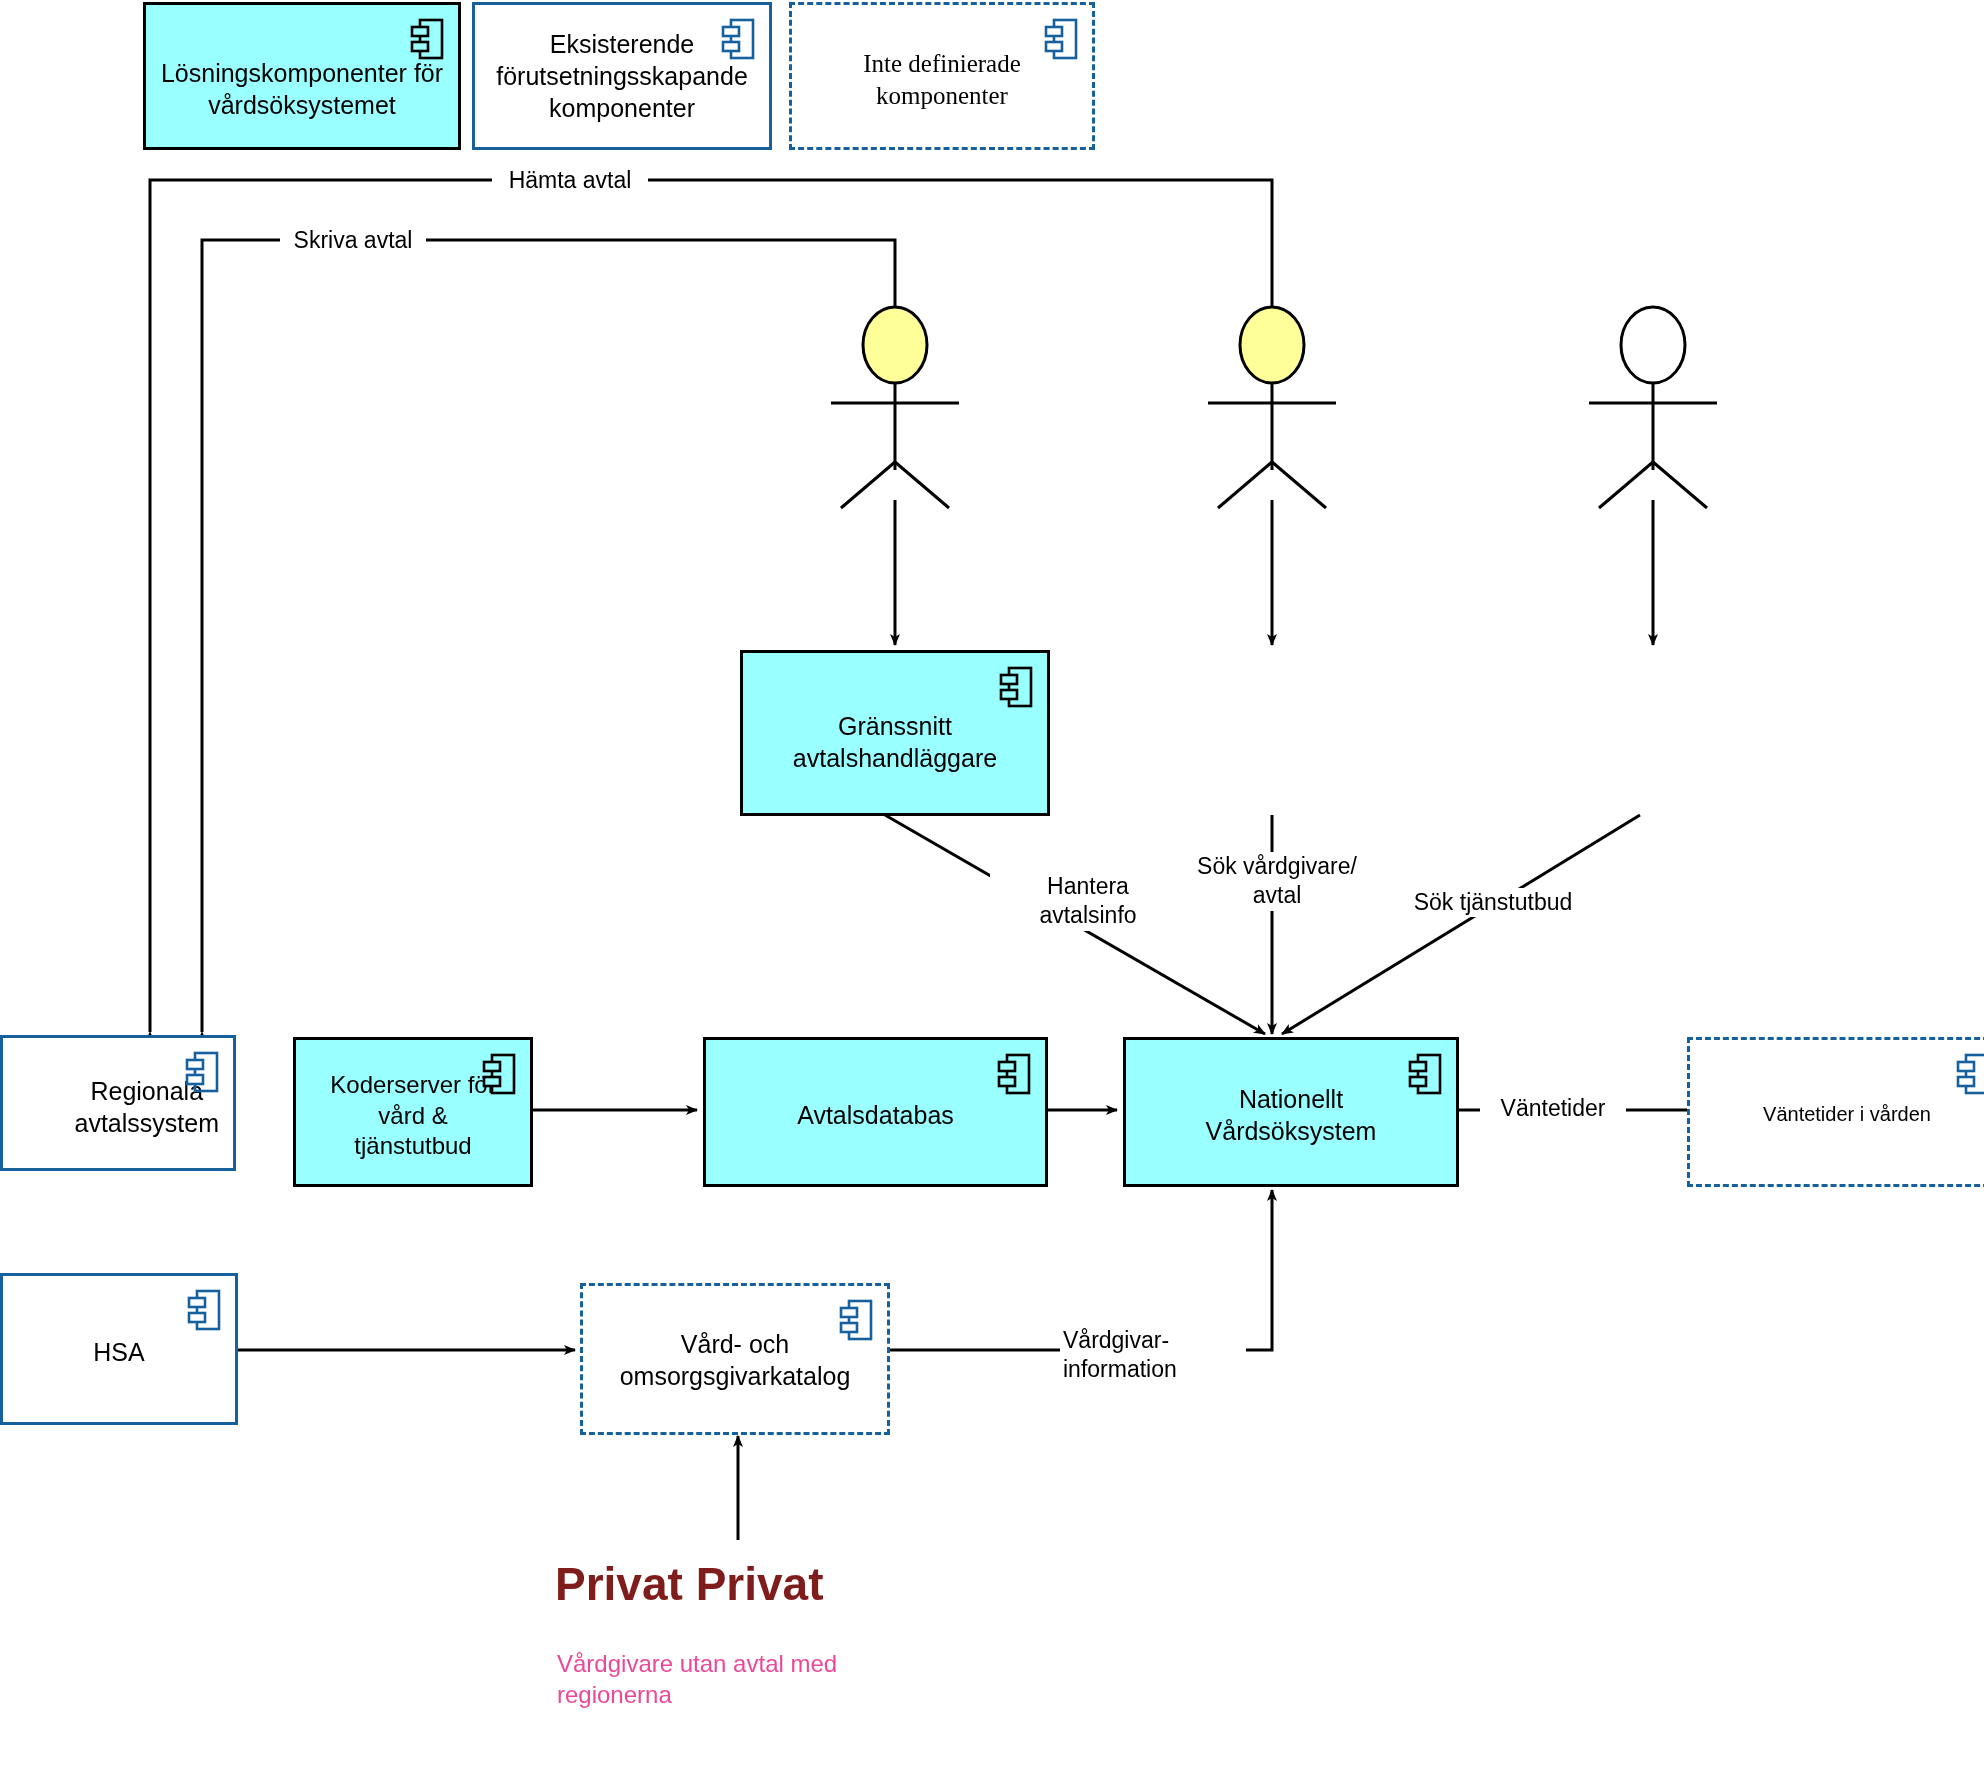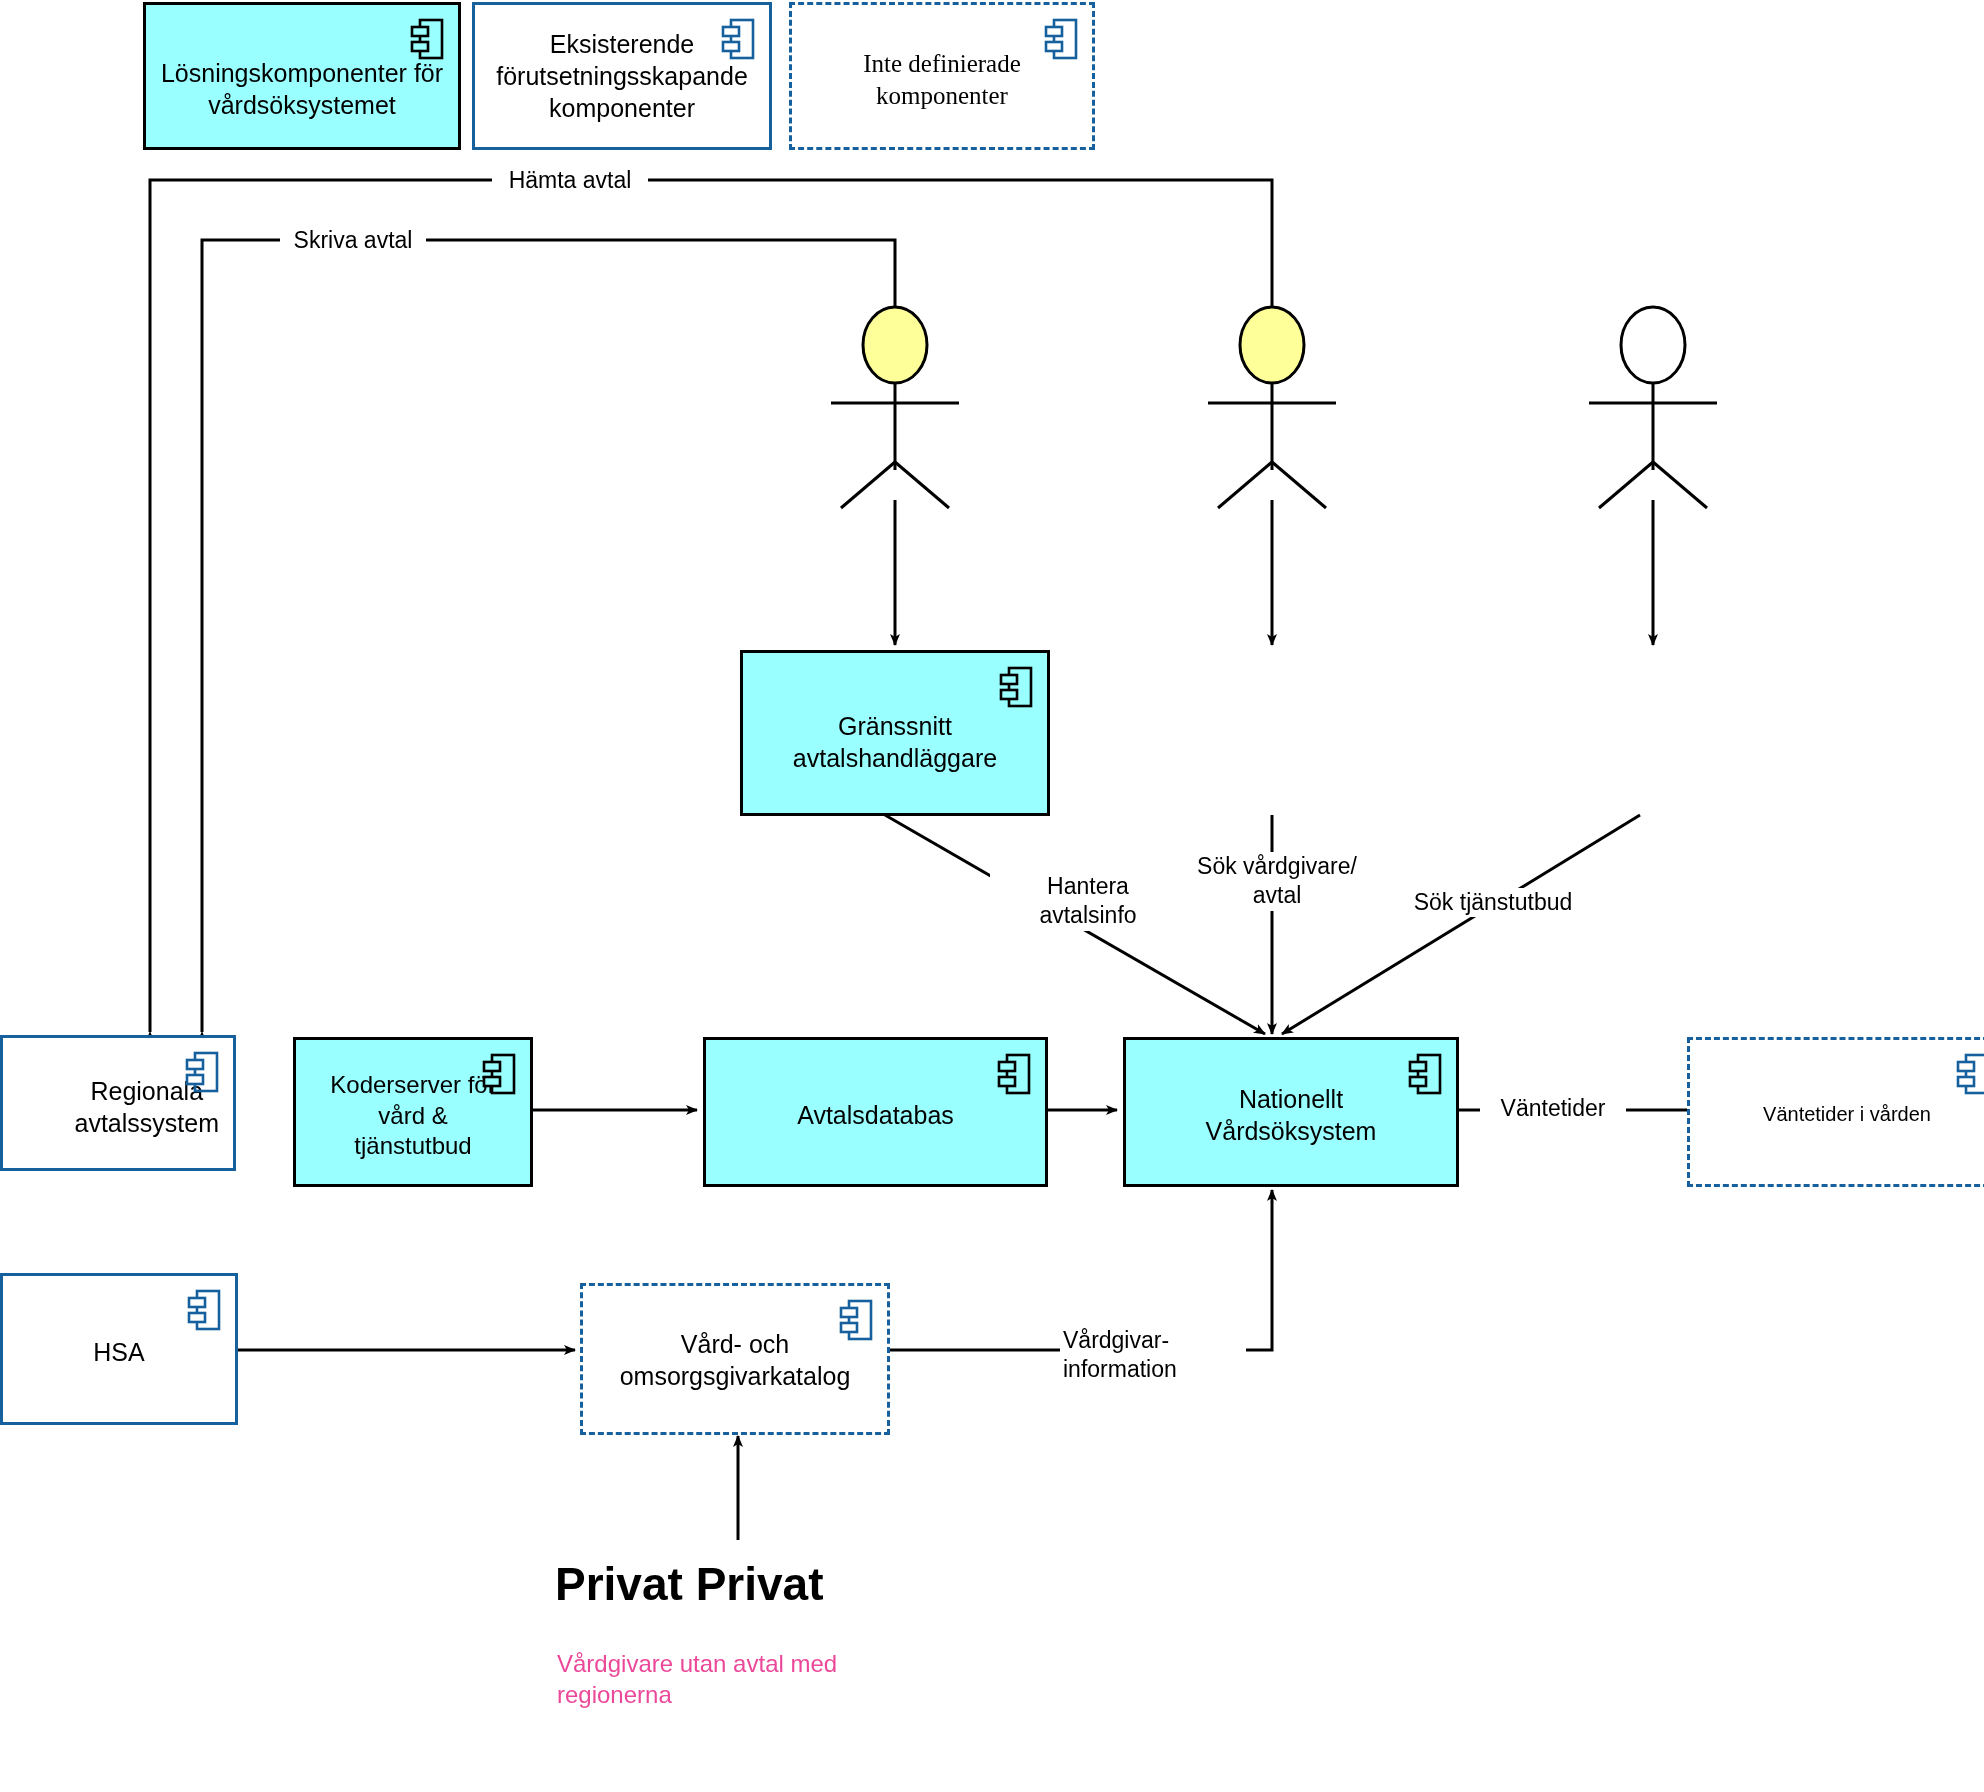--- a/index.html
+++ b/index.html
@@ -8,21 +8,21 @@
   #svgLayer{position:absolute;left:0;top:0;width:1984px;height:1792px;}
   .node{position:absolute;box-sizing:border-box;display:flex;align-items:center;justify-content:center;text-align:center;}
   .node .lbl{position:relative;z-index:2;line-height:1.28;padding:0 14px;color:#000;}
   .cyan{background:#99FFFF;border:3px solid #000000;}
   .blue-solid{background:#ffffff;border:3px solid #16609E;}
   .blue-dashed{background:#ffffff;border:3px dashed #16609E;}
   .black-dashed{background:#ffffff;border:3px dashed #000000;}
   .cicon{position:absolute;right:14px;top:13px;width:34px;height:42px;z-index:3;}
   .txt{position:absolute;color:#ec4899;line-height:1.3;white-space:pre;}
   .edge-label{position:absolute;color:#000;background:#ffffff;line-height:1.28;text-align:center;white-space:pre;z-index:4;padding:0 3px;}
-  .bigbold{position:absolute;font-weight:bold;color:#000000;white-space:pre;}
+  .bigbold{position:absolute;font-weight:bold;color:#7f1d1d;white-space:pre;}
 </style>
 </head>
 <body>
 
 <div id="stage">
 
   <svg id="svgLayer" viewBox="0 0 1984 1792">
     <defs>
       <marker id="arrow" markerWidth="14" markerHeight="14" refX="11" refY="5" orient="auto" markerUnits="userSpaceOnUse">
         <path d="M0,0 L12,5 L0,10 L3,5 z" fill="#000"></path>

